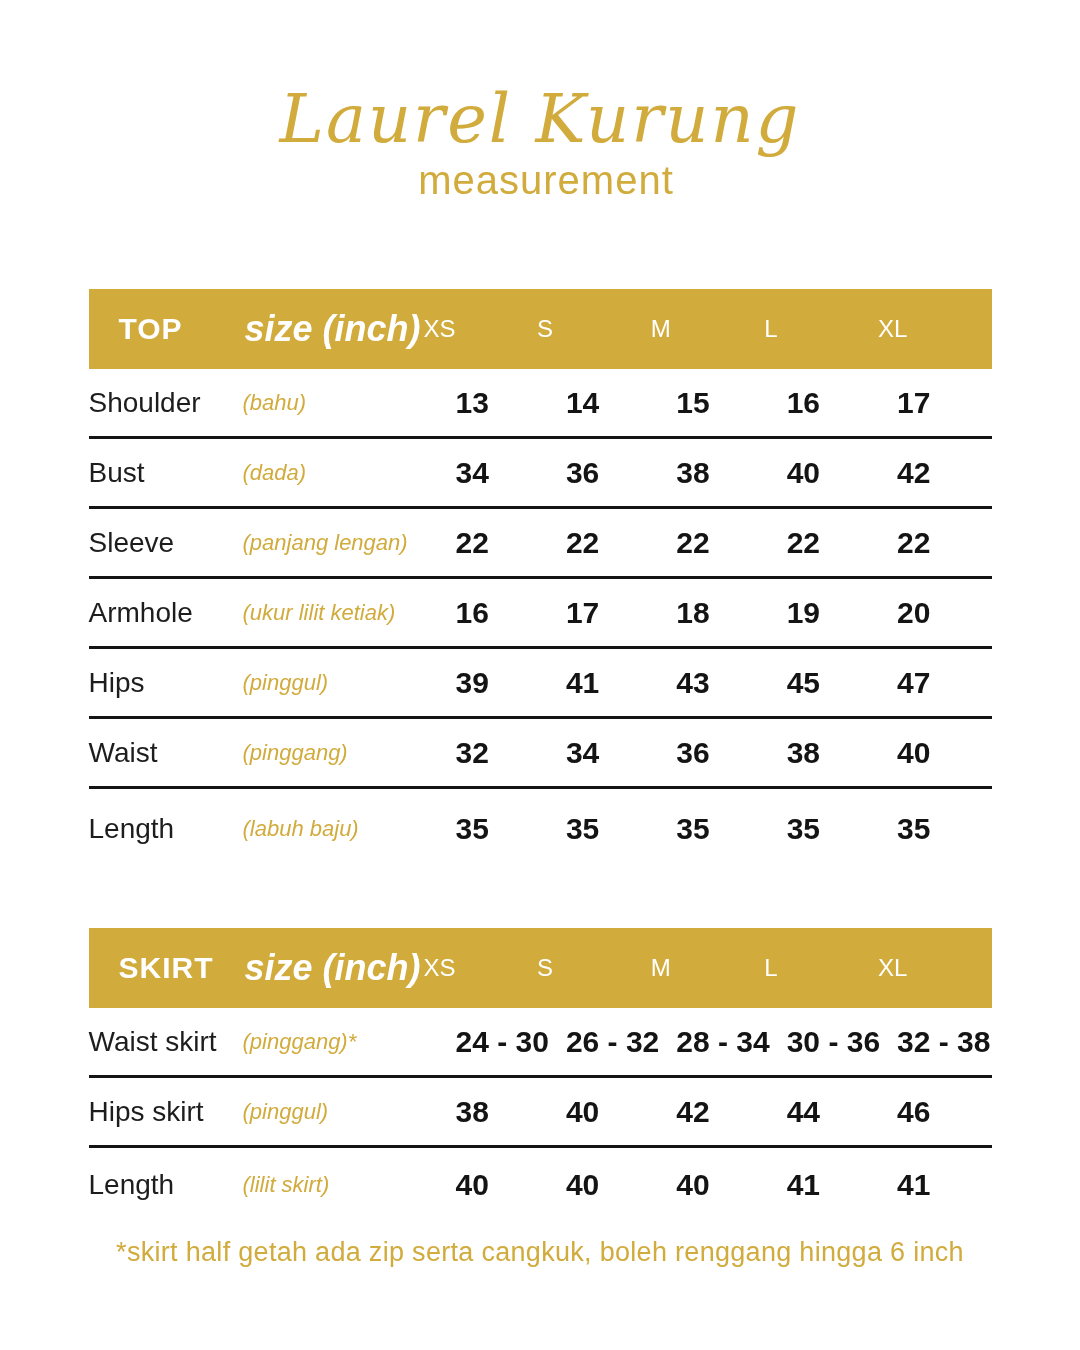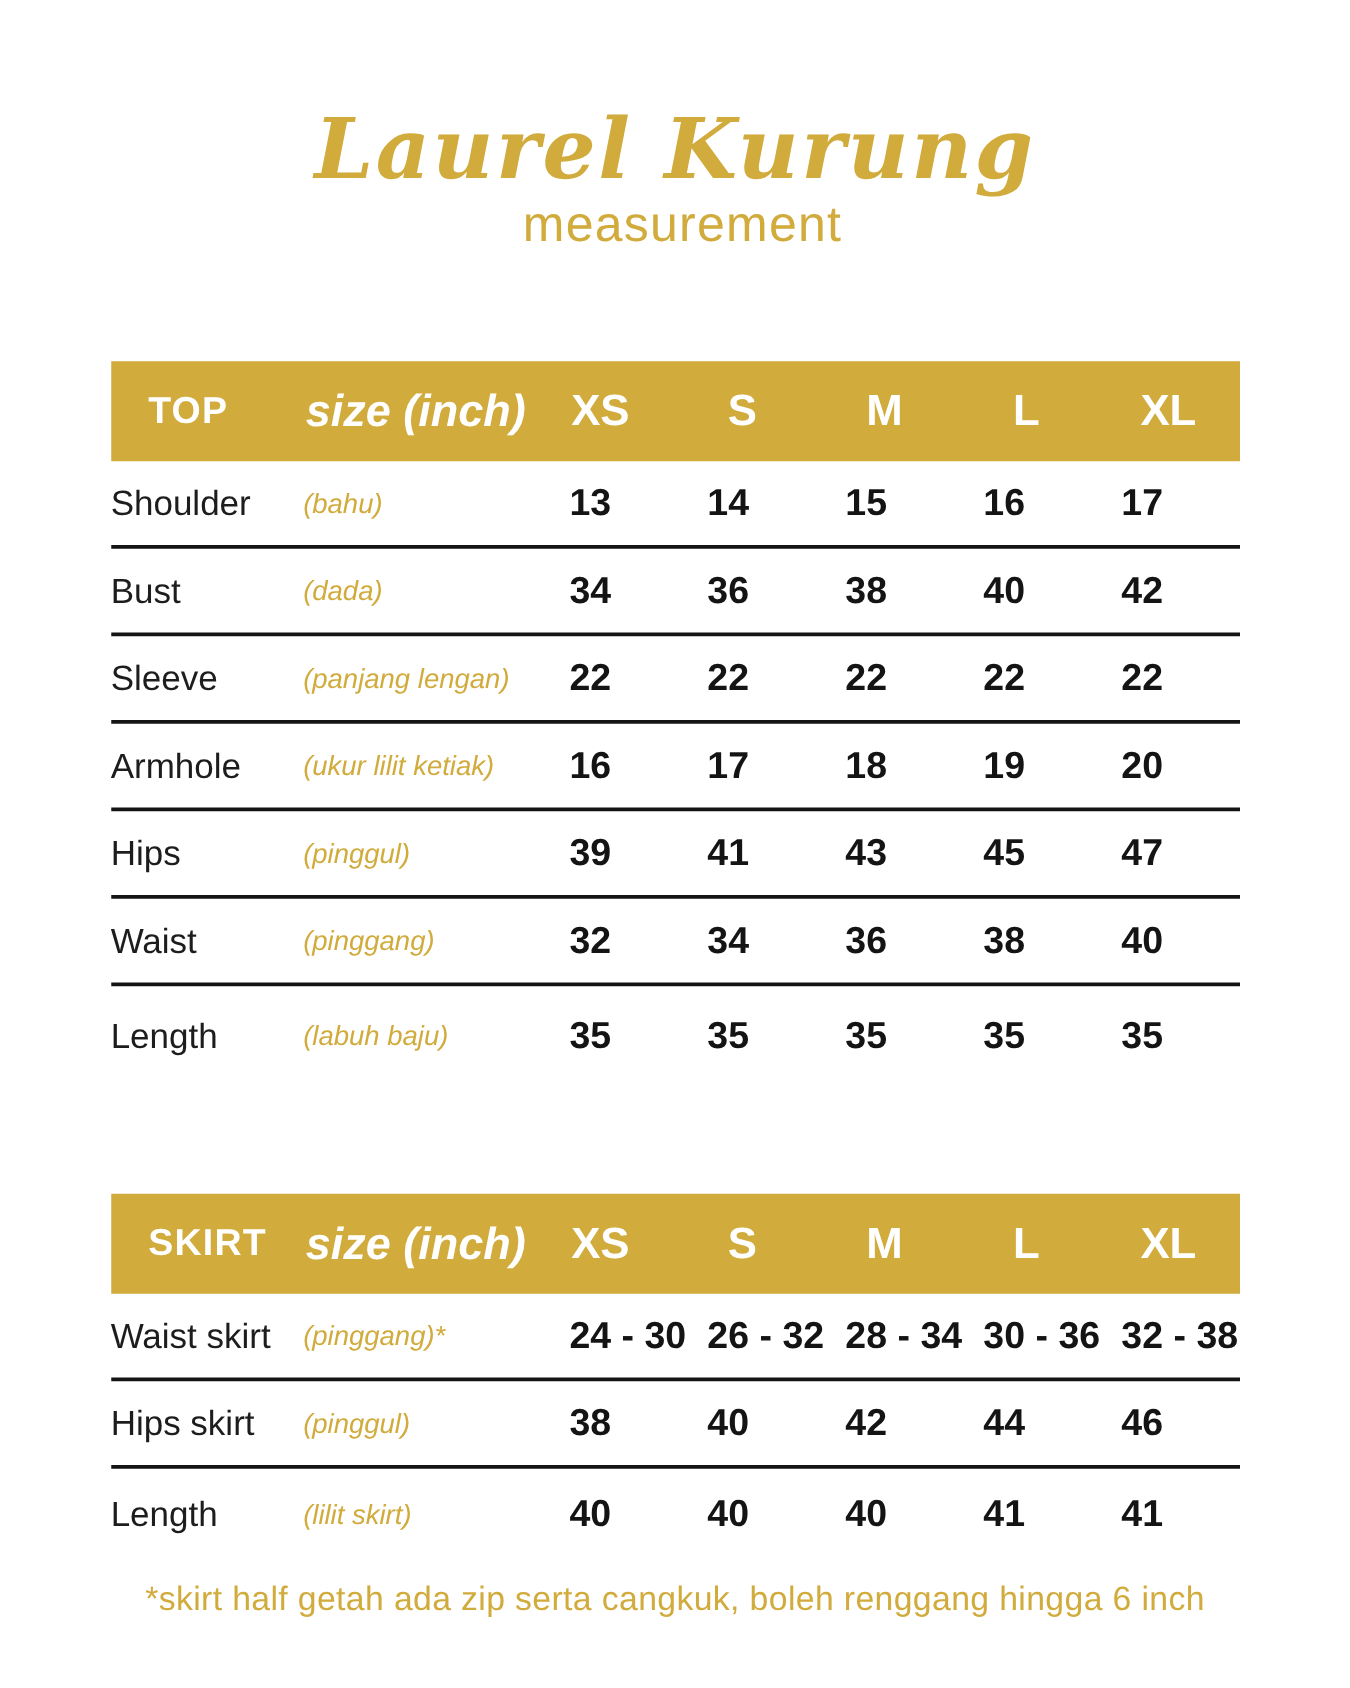--- a/index.html
+++ b/index.html
@@ -9,50 +9,50 @@
     font-family: "Liberation Sans", sans-serif;
     color: #1d1d1d;
     overflow: hidden;
   }
   .page { width: 1080px; height: 1350px; background: #fff; }
 
   .header { text-align: center; padding-top: 84px; }
   .title {
     font-family: "DejaVu Serif", "Liberation Serif", serif;
     font-style: italic;
-    font-weight: 700;
+    font-weight: 400;
     font-size: 67px;
     line-height: 1.05;
     color: var(--gold, #d1ab3c);
     letter-spacing: 2px;
   }
   .subtitle {
     font-size: 40px;
     font-weight: 400;
     color: var(--gold, #d1ab3c);
     letter-spacing: 1px;
     margin-top: 4px;
     padding-left: 12px;
   }
 
   .size-table { width: 903px; margin: 0 auto; }
   .table-0 { margin-top: 86px; }
-  .table-1 { margin-top: 86px; }
+  .table-1 { margin-top: 59px; }
 
   .thead {
     background: var(--gold, #d1ab3c);
     color: #ffffff;
     height: 80px;
     display: grid;
     grid-template-columns: 138px 197px repeat(5, 1fr);
     align-items: center;
   }
   .thead .t-name   { font-size: 30px; font-weight: 700; padding-left: 30px; letter-spacing: 1px; }
   .thead .t-unit   { font-size: 36px; font-weight: 700; font-style: italic; padding-left: 18px; }
-  .thead .t-size   { font-size: 35px; font-weight: 700; text-align: center; }
+  .thead .t-size   { font-size: 24px; font-weight: 400; text-align: left; }
 
   .trow {
     display: grid;
     grid-template-columns: 138px 197px repeat(5, 1fr);
     align-items: center;
     height: 70px;
     border-bottom: 3px solid #141414;
     gap: 16px;
   }
   .trow:last-child { border-bottom: none; }

